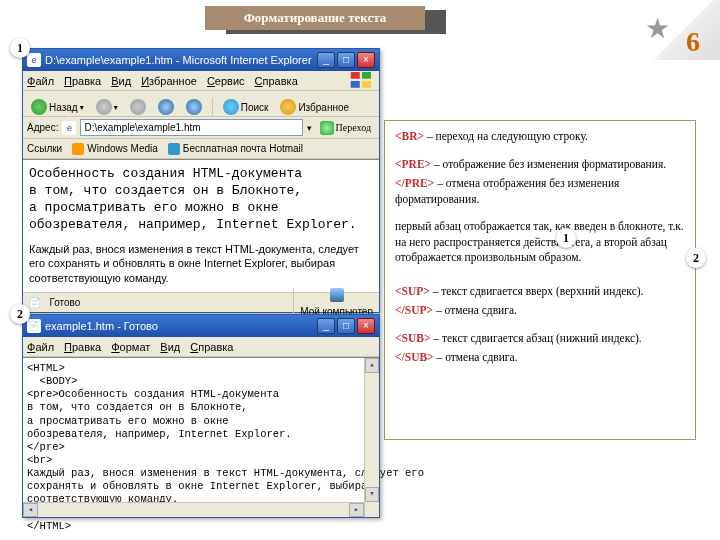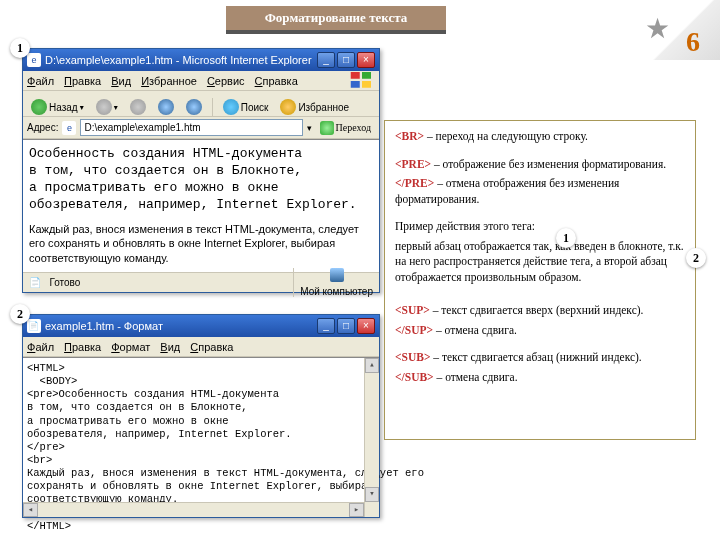--- a/index.html
+++ b/index.html
@@ -25,21 +25,21 @@
   .star {
     position: absolute; top: 12px; right: 50px;
     color: #999; font-size: 28px;
   }
   
   .title-shadow {
     position: absolute; top: 10px; left: 226px;
     width: 220px; height: 24px; background: #555;
   }
   .title-banner {
-    position: absolute; top: 6px; left: 226px;
+    position: absolute; top: 6px; left: 205px;
     width: 220px; height: 24px;
     background: #a88a70; color: #fff;
     font-size: 13px; font-weight: bold;
     text-align: center; line-height: 24px;
     font-family: "Times New Roman", serif;
   }
   
   .badge {
     position: absolute;
     width: 20px; height: 20px;
@@ -218,20 +218,31 @@
   <div class="addrbar">
     <span>Адрес:</span>
     <span class="titlebar-icon" style="background:#fff;">e</span>
     <input value="D:\example\example1.htm" style="">
     <span style="font-size:9px;">▾</span>
     <div class="go-btn">
         <span class="go-ico"></span>
         <span>Переход</span>
       </div>
   </div>
+  <div class="linksbar">
+    <span>Ссылки</span>
+    <div class="link">
+        <span class="lico" style="background:#f90"></span>
+        <span>Windows Media</span>
+      </div>
+    <div class="link">
+        <span class="lico" style="background:#39c"></span>
+        <span>Бесплатная почта Hotmail</span>
+      </div>
+  </div>
   <div class="content">
     <div class="pre">Особенность создания HTML-документа
 в том, что создается он в Блокноте,
 а просматривать его можно в окне
 обозревателя, например, Internet Explorer.</div>
     <div>Каждый раз, внося изменения в текст HTML-документа, следует его сохранять и обновлять в окне Internet Explorer, выбирая соответствующую команду.</div>
   </div>
   <div class="statusbar">
     <span>📄</span>
     <span>Готово</span>
@@ -240,21 +251,21 @@
         <span class="mycomp-ico"></span>
         <span>Мой компьютер</span>
       </div>
   </div>
 </div>
 
 <div class="window notepad" style="top:314px; left:22px; width:358px;">
   <div class="titlebar">
     <div class="titlebar-left">
       <span class="titlebar-icon">📄</span>
-      <span>example1.htm - Формат</span>
+      <span>example1.htm - Готово</span>
     </div>
     <div class="titlebar-buttons">
       <div class="tb-btn">_</div>
       <div class="tb-btn">□</div>
       <div class="tb-btn close">×</div>
     </div>
   </div>
   <div class="menubar">
     <span>Файл</span>
     <span>Правка</span>
@@ -286,21 +297,20 @@
     </div>
   </div>
 </div>
 
 <div class="explain">
   <div class="row"><span class="tag-red">&lt;BR&gt;</span><span> – переход на следующую строку.</span></div>
   <div style="height:8px"></div>
   <div class="row"><span class="tag-red">&lt;PRE&gt;</span><span> – отображение без изменения форматирования.</span></div>
   <div class="row"><span class="tag-red">&lt;/PRE&gt;</span><span> – отмена отображения без изменения форматирования.</span></div>
   <div style="height:8px"></div>
-  <div class="row">Пример действия этого тега:</div>
   <div class="row">первый абзац отображается так, как введен в блокноте, т.к. на него распространяется действие тега, а второй абзац отображается произвольным образом.</div>
   <div style="height:14px"></div>
   <div class="row"><span class="tag-red">&lt;SUP&gt;</span><span> – текст сдвигается вверх (верхний индекс).</span></div>
   <div class="row"><span class="tag-red">&lt;/SUP&gt;</span><span> – отмена сдвига.</span></div>
   <div style="height:8px"></div>
   <div class="row"><span class="tag-red">&lt;SUB&gt;</span><span> – текст сдвигается абзац (нижний индекс).</span></div>
   <div class="row"><span class="tag-red">&lt;/SUB&gt;</span><span> – отмена сдвига.</span></div>
 </div>
 
 </body></html>

